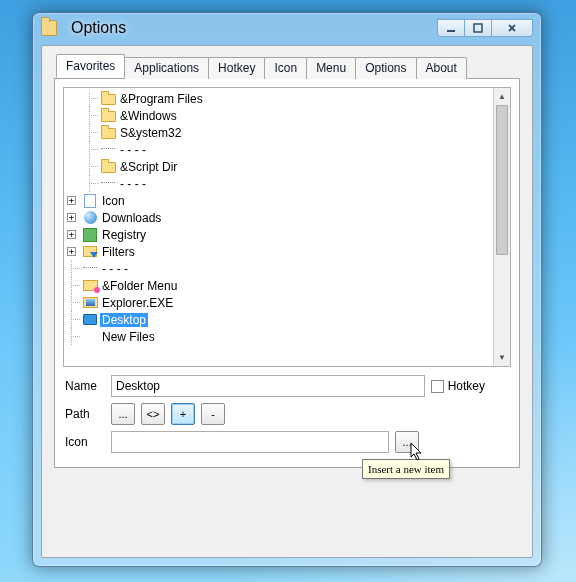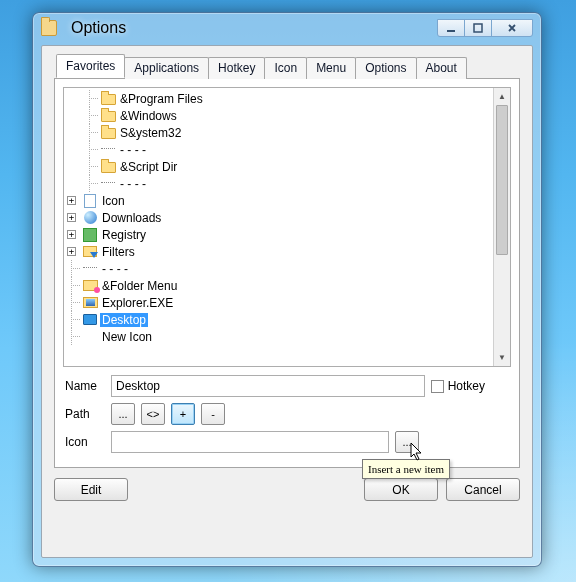--- a/index.html
+++ b/index.html
@@ -359,21 +359,21 @@
               <span class="item-label item-selected">Desktop</span>
             </div>
             <div class="tree-item">
               <span style="display: inline-block; width: 18px; height: 17px; position: relative;">
                 <span style="position: absolute; left: 7px; top: 0px; bottom: 0px; border-left: 1px dotted rgb(176, 176, 176);"></span>
                 <span style="position: absolute; left: 7px; top: 8px; width: 9px; border-top: 1px dotted rgb(176, 176, 176);"></span>
               </span>
               <span class="item-icon">
                 <span class="ico-blank"></span>
               </span>
-              <span class="item-label">New Icon</span>
+              <span class="item-label">New Files</span>
             </div>
           </div>
         <div class="scrollbar">
           <div class="arrow">▲</div>
           <div class="thumb"></div>
           <div class="arrow" style="position:absolute;bottom:0;left:0;right:0">▼</div>
         </div>
       </div>
 
       <div class="form-area">
@@ -394,26 +394,20 @@
         <div class="form-row">
           <label>Icon</label>
           <input class="text-input" style="flex: 1 1 0%;" value="">
           <div class="sq-btn">...</div>
           <span style="width:84px"></span>
         </div>
       </div>
 
     </div>
 
-    <div style="display:flex; margin-top:10px; gap:8px;">
-      <div class="dlg-btn" style="width:74px">Edit</div>
-      <div style="flex:1"></div>
-      <div class="dlg-btn" style="width:74px">OK</div>
-      <div class="dlg-btn" style="width:74px">Cancel</div>
-    </div>
 
   </div>
 </div>
 
 <div class="tooltip" style="left:362px; top:459px;font-family:Liberation Serif, serif;">
   <div>Insert a new item</div>
 </div>
 
 <svg class="cursor-arrow" style="left:410px; top:443px" viewBox="0 0 12 20">
   <path d="M0 0 L0 14 L3 11 L6 17 L8 16 L5 10 L10 10 Z" fill="#fff" stroke="#000" stroke-width="1"></path>

